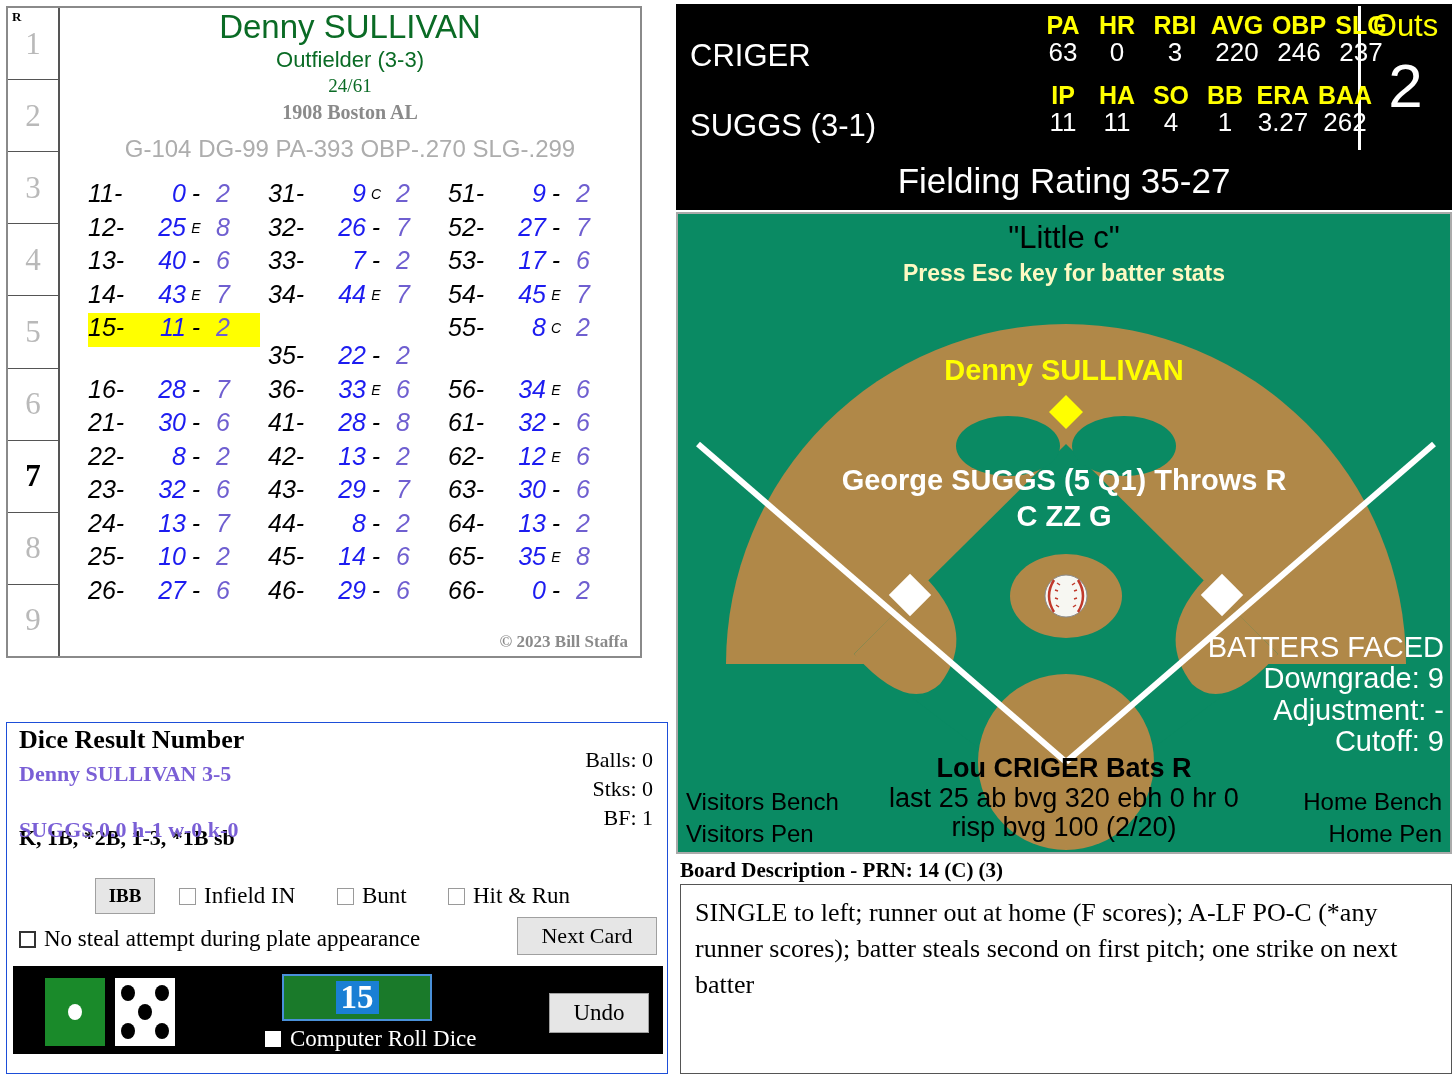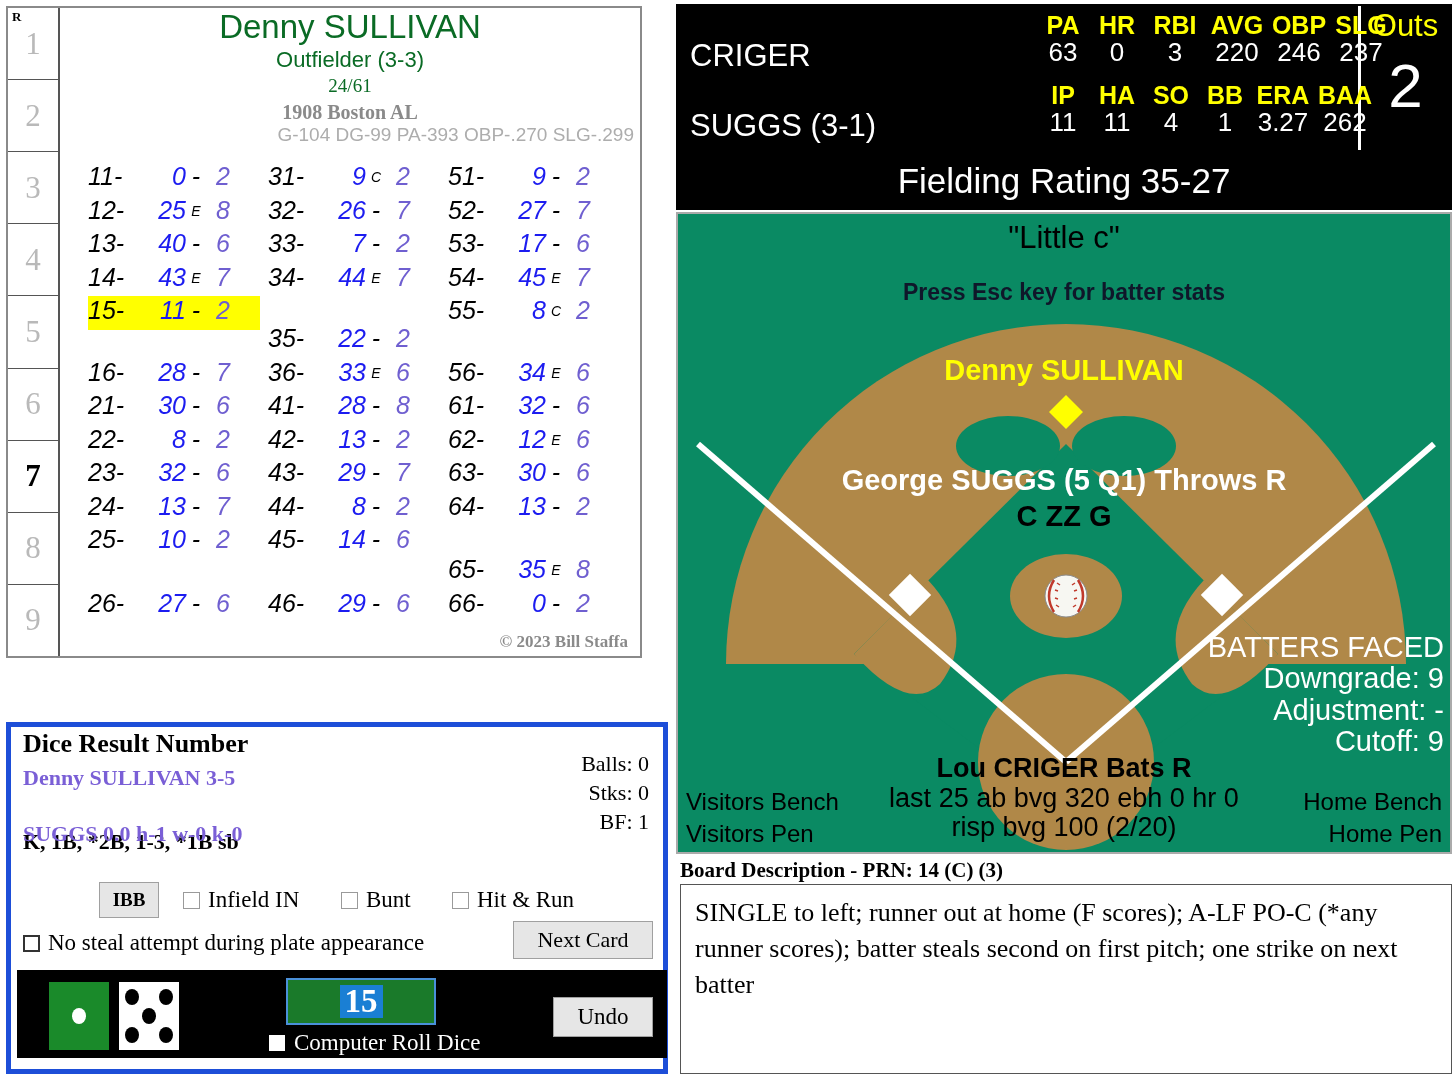--- a/index.html
+++ b/index.html
@@ -60,21 +60,21 @@
   }
   #batter-num {
     text-align: center; font-size: 19px; color: #0a6b25; margin-top: 2px;
     font-family: "Liberation Serif", serif;
   }
   #batter-team {
     text-align: center; font-size: 20px; color: #8a8a8a; font-weight: bold;
     margin-top: 4px; font-family: "Liberation Serif", serif;
   }
   #batter-stats {
-    text-align: right; font-size: 19px; color: #adadad; margin-top: 0;
+    text-align: center; font-size: 24px; color: #adadad; margin-top: 11px;
     font-family: "Liberation Sans", sans-serif;
   }
 
   
   #roll-grid {
     margin-top: 16px;
     display: grid;
     grid-template-columns: 1fr 1fr 1fr;
     column-gap: 8px;
     row-gap: 0px;
@@ -105,21 +105,21 @@
   #copyright {
     position: absolute; right: 12px; bottom: 4px;
     font-size: 17px; font-weight: bold; color: #8a8a8a;
     font-family: "Liberation Serif", serif;
   }
 
   
   #dice-panel {
     position: absolute; left: 6px; top: 722px;
     width: 662px; height: 352px;
-    border: 5px solid #1d4ed8;
+    border: 1px solid #1d4ed8;
     background: #ffffff;
   }
   #drn-title {
     position: absolute; left: 12px; top: 2px;
     font-size: 26px; font-weight: bold; color: #000;
     font-family: "Liberation Serif", serif;
   }
   #drn-line1 {
     position: absolute; left: 12px; top: 38px;
     font-size: 22px; font-weight: bold; color: #7a5fd6;
@@ -295,33 +295,33 @@
     overflow: hidden;
   }
   #field svg { position: absolute; left: 0; top: 0; }
   .fld-txt { position: absolute; font-family: "Liberation Sans", sans-serif; }
   #little-c {
     top: 6px; width: 100%; text-align: center;
     font-size: 31px; color: #000;
   }
   #esc-hint {
     top: 46px; width: 100%; text-align: center;
-    font-size: 23px; color: #0f172a; font-weight: bold; margin-top: 19px;
+    font-size: 23px; color: #fef9c3; font-weight: bold;
   }
   #fielder-name {
     top: 140px; width: 100%; text-align: center;
     font-size: 29px; color: #ffff00; font-weight: bold;
   }
   #pitcher-line1 {
     top: 250px; width: 100%; text-align: center;
     font-size: 29px; color: #ffffff; font-weight: bold;
   }
   #pitcher-line2 {
     top: 286px; width: 100%; text-align: center;
-    font-size: 29px; color: #000000; font-weight: bold;
+    font-size: 29px; color: #ffffff; font-weight: bold;
   }
   #bf-block {
     right: 6px; top: 418px; text-align: right;
     font-size: 29px; color: #ffffff; line-height: 1.08;
   }
   #batter-block {
     top: 540px; width: 100%; text-align: center;
     font-size: 27px; color: #000; line-height: 1.1;
   }
   #batter-block .bb-bold { font-weight: bold; }
@@ -563,21 +563,21 @@
             <span class="rr-res">10</span>
             <span class="rr-sep dash">-</span>
             <span class="rr-fld">2</span>
           </div>
           <div class="roll-row" style="grid-area: 11 / 2;">
             <span class="rr-key">45-</span>
             <span class="rr-res">14</span>
             <span class="rr-sep dash">-</span>
             <span class="rr-fld">6</span>
           </div>
-          <div class="roll-row" style="grid-area: 11 / 3; margin-top: 30px;">
+          <div class="roll-row" style="grid-area: 11 / 3;">
             <span class="rr-key">65-</span>
             <span class="rr-res">35</span>
             <span class="rr-sep">E</span>
             <span class="rr-fld">8</span>
           </div>
           <div class="roll-row" style="grid-area: 12 / 1;">
             <span class="rr-key">26-</span>
             <span class="rr-res">27</span>
             <span class="rr-sep dash">-</span>
             <span class="rr-fld">6</span>

